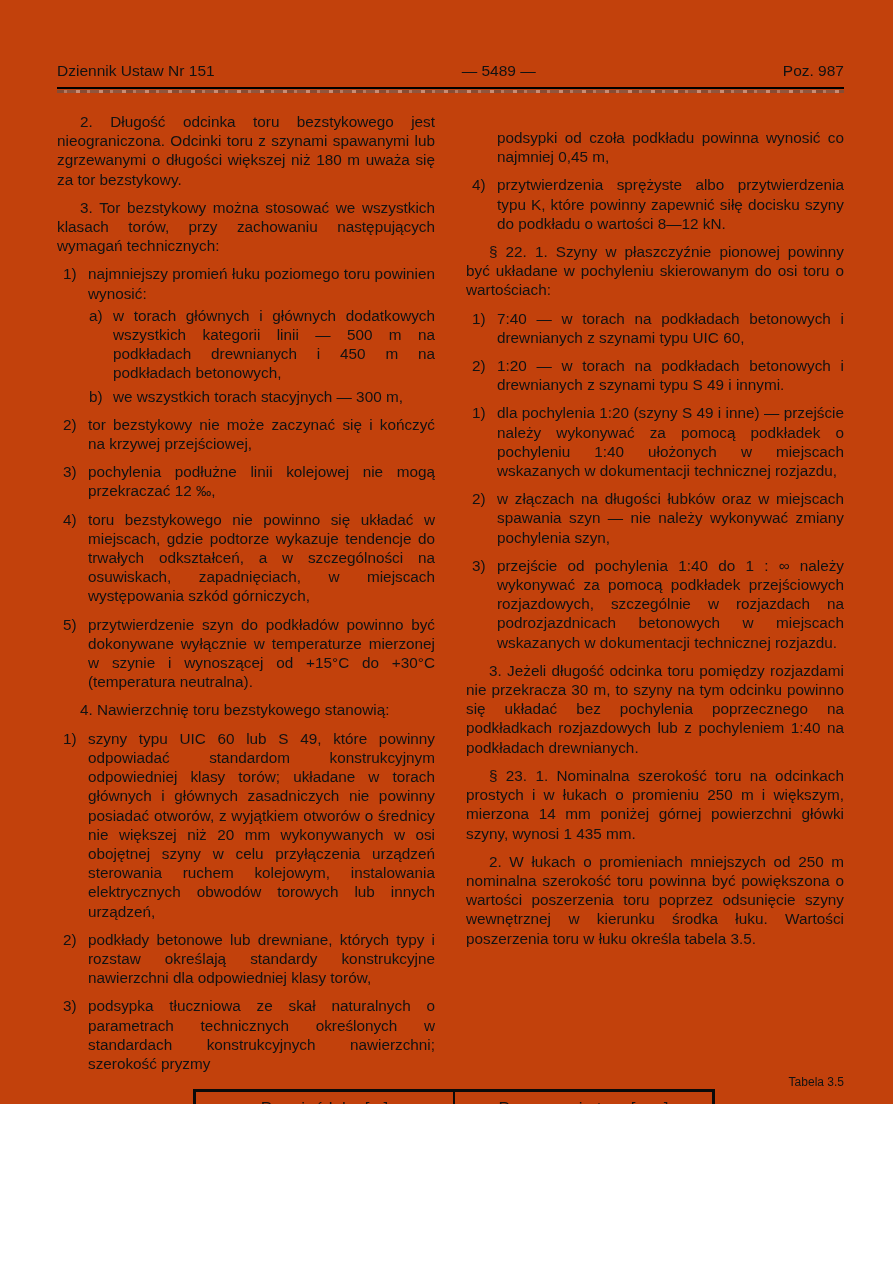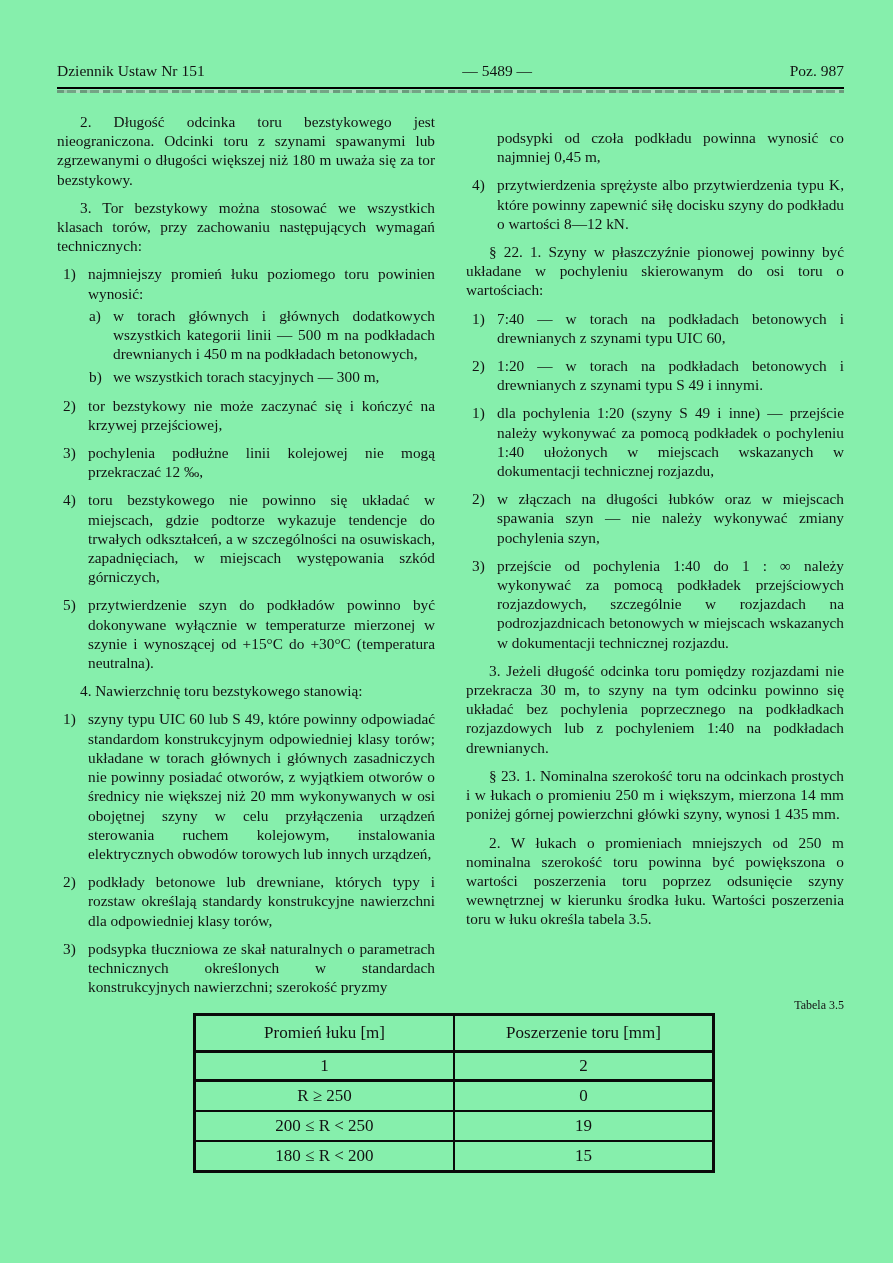--- a/index.html
+++ b/index.html
@@ -1,18 +1,18 @@
 <!DOCTYPE html>
 <html lang="pl"><head>
 <meta charset="utf-8">
 <style>
   html,body{margin:0;padding:0;background:#ffffff;}
   .page{
-    width:893px;height:1263px;background:#86efac;position:relative;overflow:hidden;
-    font-family:Liberation Serif, serif;color:#121212;
+    width:893px;height:1104px;background:#c2410c;position:relative;overflow:hidden;
+    font-family:Liberation Sans, sans-serif;color:#121212;
   }
   .content{padding:62px 49px 0 57px;}
   .header{display:flex;justify-content:space-between;align-items:baseline;font-size:15.5px;}
   .rule{height:2px;background:#000;margin-top:7px;}
   .rule2{height:3px;margin-top:1px;opacity:.55;
     background:repeating-linear-gradient(90deg,#555 0 7px,#aaa 7px 10px,#666 10px 19px,#ccc 19px 23px);}
   .cols{display:flex;gap:31px;margin-top:19px;}
   .col{width:50%;font-size:15.3px;line-height:19.2px;text-align:justify;}
   .para{margin:0 0 9px 0;text-indent:23px;}
   .li{display:flex;margin:0 0 9px 0;}

